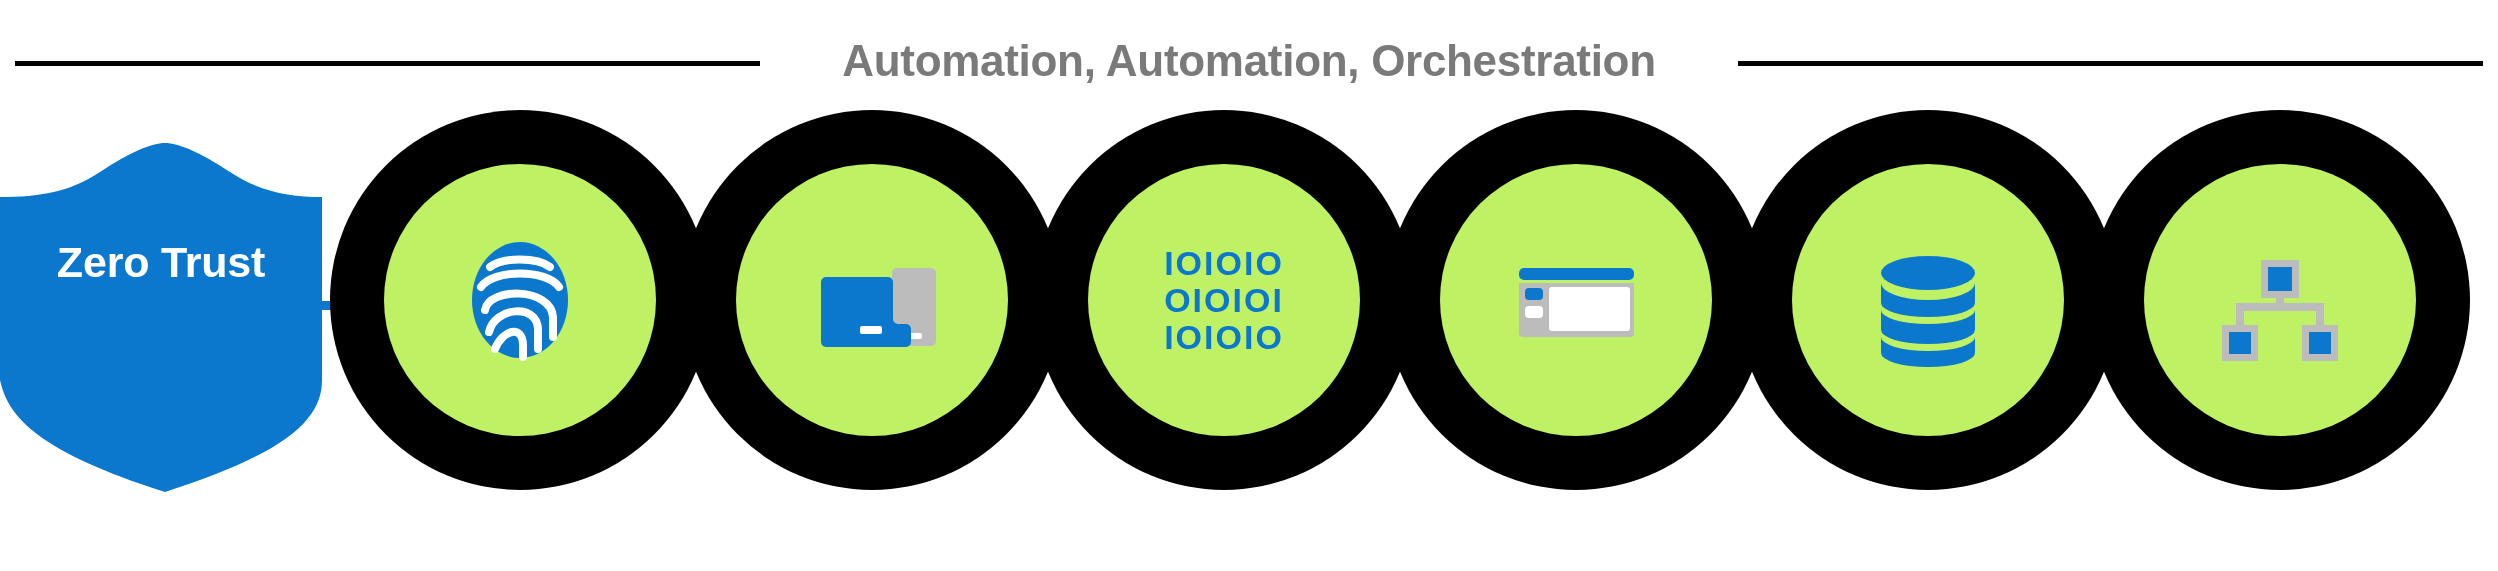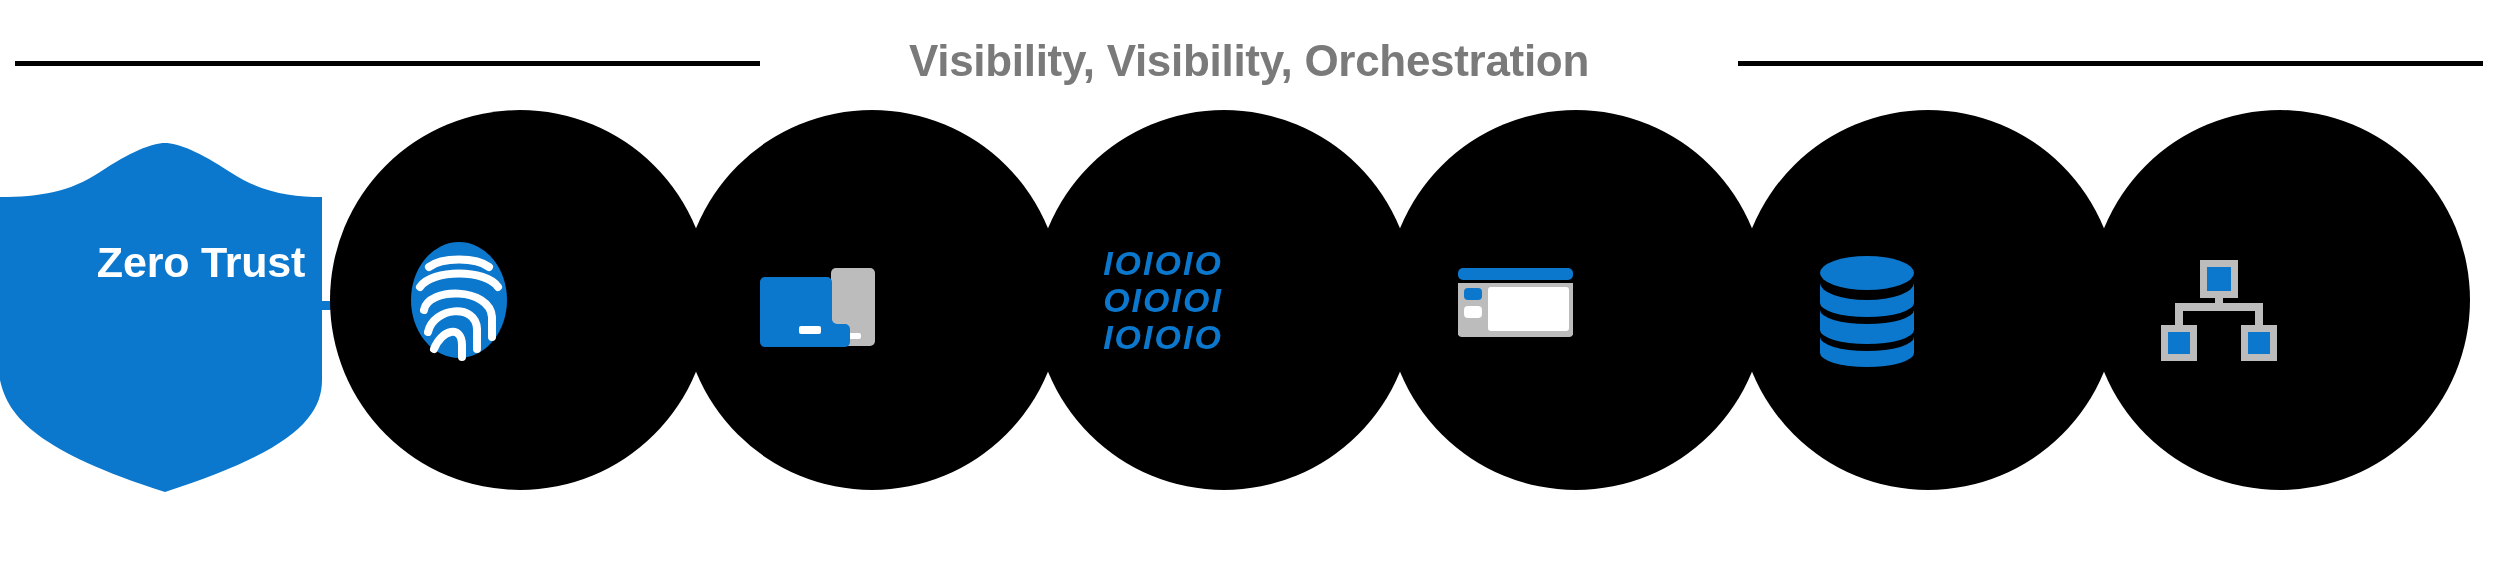--- a/index.html
+++ b/index.html
@@ -31,41 +31,40 @@
   
   #shield-wrap{
     position:absolute;left:0px;top:140px;width:330px;height:360px;
   }
   #shield-svg{display:block;}
   #shield-text{
     position:absolute;left:0;top:96px;width:322px;
     text-align:center;color:#ffffff;
     font-size:43px;line-height:52px;font-weight:600;
     letter-spacing:-0.2px;
-    padding-left:40px;
   }
   #shield-text .ln{display:block;}
 
   
   #chain{
     position:absolute;left:0;top:0;width:2498px;height:571px;
   }
   .node{
     position:absolute;top:110px;width:380px;height:380px;
   }
   .ring{
     position:absolute;left:0;top:0;width:380px;height:380px;
     border-radius:50%;
     background:#000000;
   }
   .inner{
     position:absolute;left:54px;top:54px;width:272px;height:272px;
     border-radius:50%;
-    background:#000000;
-    display:flex;align-items:center;justify-content:flex-start;font-style:italic;
+    background:#bef264;
+    display:flex;align-items:center;justify-content:center;
   }
 
   
   .connector{
     position:absolute;top:301px;height:9px;background:#0B78CE;
   }
 
   .icon-box{width:150px;height:150px;position:relative;}
   .icon-box svg{display:block;width:150px;height:150px;}
 
@@ -79,21 +78,21 @@
     white-space:nowrap;
   }
   .binary span{display:block;}
 </style>
 </head>
 <body>
 
 <div id="top-band">
   <div class="rule" id="rule-left"></div>
   <div class="rule" id="rule-right"></div>
-  <div id="banner-title">Visibility, Visibility, Orchestration</div>
+  <div id="banner-title">Automation, Automation, Orchestration</div>
 </div>
 
 <div class="connector" style="left:300px;width:120px;"></div>
 <div class="connector" style="left:660px;width:100px;"></div>
 <div class="connector" style="left:1012px;width:100px;"></div>
 <div class="connector" style="left:1364px;width:100px;"></div>
 <div class="connector" style="left:1716px;width:100px;"></div>
 <div class="connector" style="left:2068px;width:100px;"></div>
 
 <div id="shield-wrap">

